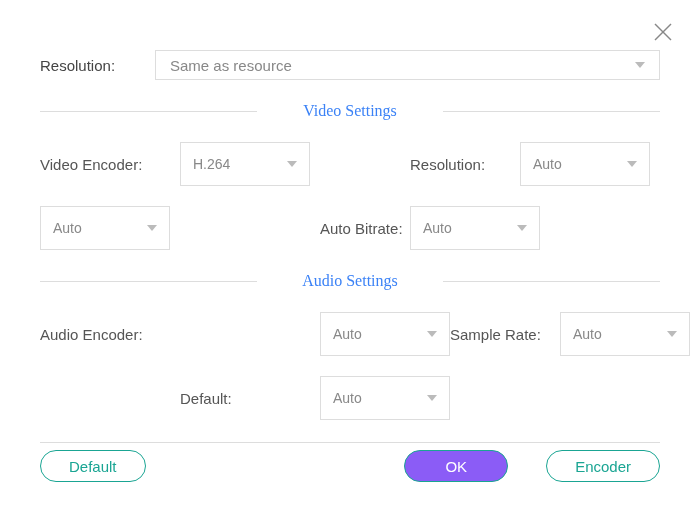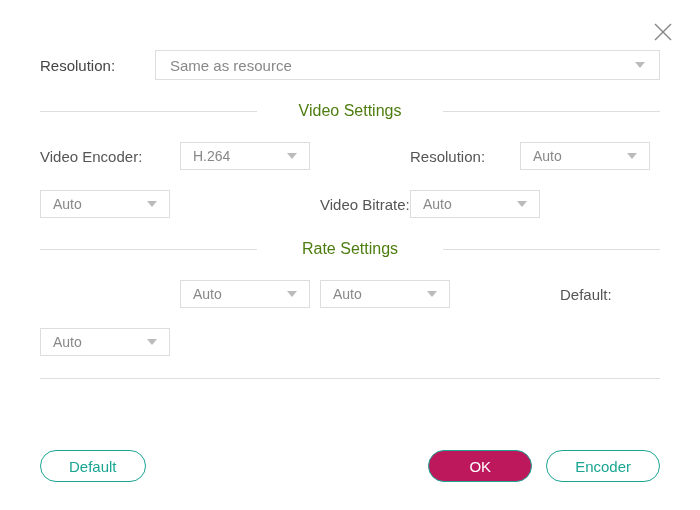--- a/index.html
+++ b/index.html
@@ -41,44 +41,45 @@
       display: flex;
       align-items: center;
       justify-content: space-between;
       padding: 12px 14px;
       color: #888;
       font-size: 15px;
       cursor: pointer;
     }
     .dropdown-small {
       width: 130px;
-      height: 28px;
+      height: 44px;
       border: 1px solid #ddd;
       background: #fff;
       display: flex;
       align-items: center;
       justify-content: space-between;
       padding: 0 12px;
       color: #888;
       font-size: 14px;
       cursor: pointer;
       gap: 44px;
     }
     .triangle-down {
       width: 0; height: 0;
       border-left: 5px solid transparent;
       border-right: 5px solid transparent;
       border-top: 6px solid #bbb;
     }
     .section-header {
       text-align: center;
-      color: #4d7c0f;
+      color: #3b82f6;
       font-size: 16px;
       position: relative;
       margin: 12px 0 22px 0;
+      font-family: Liberation Serif, serif;
     }
     .section-header::before,
     .section-header::after {
       content: "";
       position: absolute;
       top: 50%;
       width: 35%;
       height: 1px;
       background: #ddd;
     }
@@ -101,36 +102,37 @@
       background: #ddd;
       margin: 20px 0;
     }
     .footer {
       position: absolute;
       bottom: 28px;
       left: 40px;
       right: 40px;
       display: flex;
       align-items: flex-end;
+      gap: 24px;
     }
     .btn {
       height: 32px;
       border-radius: 16px;
       border: 1.5px solid #1aa593;
       background: #fff;
       color: #1aa593;
       font-size: 15px;
       padding: 0 28px;
       cursor: pointer;
       display: inline-flex;
       align-items: center;
       justify-content: center;
     }
     .btn-primary {
-      background: #be185d;
+      background: #8b5cf6;
       color: #fff;
       border: 1.5px solid #1aa593;
       padding: 0 40px;
     }
     .footer .spacer-grow { flex: 1; }
     .footer .btn + .btn { margin-left: 14px; }
   </style>
 </head>
 <body>
 
@@ -164,36 +166,38 @@
   <div class="dropdown-small">
     <span>Auto</span>
     <span class="triangle-down"></span>
   </div>
 
   <div class="dropdown-small">
     <span>Auto</span>
     <span class="triangle-down"></span>
   </div>
   <div class="spacer"></div>
-  <div class="lbl">Video Bitrate:</div>
-  <div class="dropdown-small">
-    <span>Auto</span>
-    <span class="triangle-down"></span>
-  </div>
-</div>
-
-<div class="section-header">Rate Settings</div>
+  <div class="lbl">Auto Bitrate:</div>
+  <div class="dropdown-small">
+    <span>Auto</span>
+    <span class="triangle-down"></span>
+  </div>
+</div>
+
+<div class="section-header">Audio Settings</div>
 
 <div class="settings-grid">
-  <div class="spacer"></div>
-  <div class="dropdown-small">
-    <span>Auto</span>
-    <span class="triangle-down"></span>
-  </div>
-
+  <div class="lbl">Audio Encoder:</div>
+  <div class="spacer"></div>
+  <div class="dropdown-small">
+    <span>Auto</span>
+    <span class="triangle-down"></span>
+  </div>
+
+  <div class="lbl">Sample Rate:</div>
   <div class="dropdown-small">
     <span>Auto</span>
     <span class="triangle-down"></span>
   </div>
   <div class="spacer"></div>
   <div class="lbl">Default:</div>
   <div class="dropdown-small">
     <span>Auto</span>
     <span class="triangle-down"></span>
   </div>

